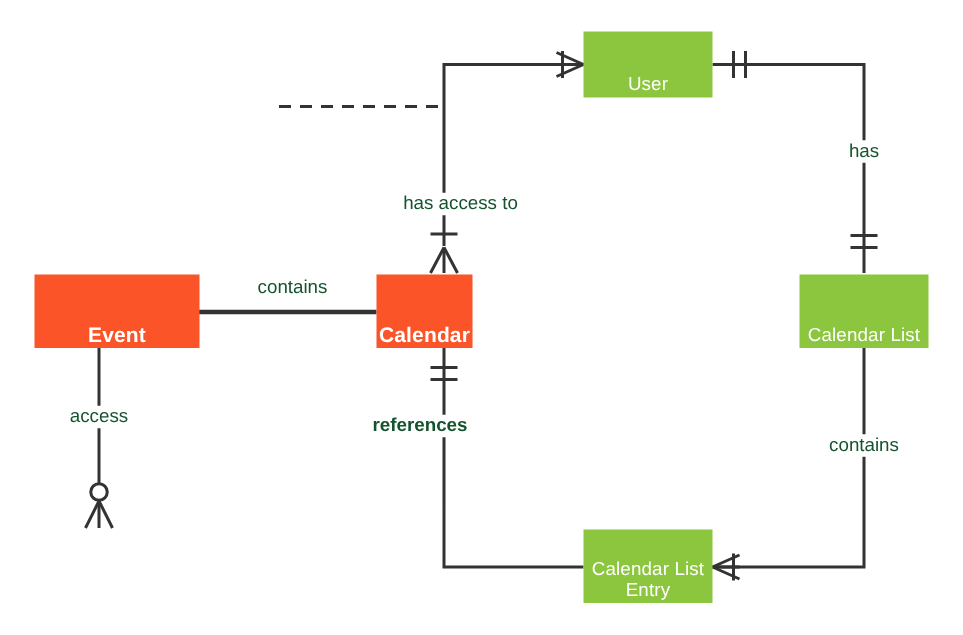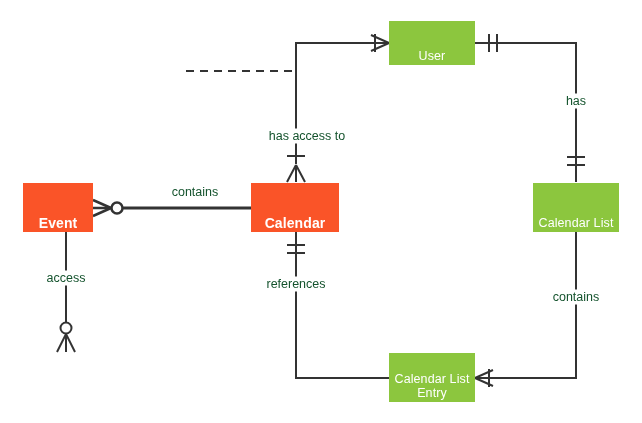--- a/index.html
+++ b/index.html
@@ -130,25 +130,25 @@
       </g>
 
     </g>
   </svg>
 
 
   <div class="entity green" style="left:389px; top:21px; width:86px; height:44px;">
     <span class="entity-label">User</span>
   </div>
 
-  <div class="entity orange" style="left:23px; top:183px; width:70px; height:49px;">
+  <div class="entity orange" style="left:23px; top:183px; width:110px; height:49px;">
     <span class="entity-label">Event</span>
   </div>
 
-  <div class="entity orange" style="left:251px; top:183px; width:88px; height:49px;">
+  <div class="entity orange" style="left:251px; top:183px; width:64px; height:49px;">
     <span class="entity-label">Calendar</span>
   </div>
 
   <div class="entity green" style="left:533px; top:183px; width:86px; height:49px;">
     <span class="entity-label">Calendar List</span>
   </div>
 
 
   <div class="entity green" style="left:389px; top:353px; width:86px; height:49px;">
     <span class="entity-label">Calendar List
@@ -158,15 +158,15 @@
   <div class="edge-label" style="left:296px; top:136px;margin-left:11px;">has access to</div>
 
   <div class="edge-label" style="left:195px; top:192px;">contains</div>
 
   <div class="edge-label" style="left:66px; top:278px;">access</div>
 
   <div class="edge-label" style="left:576px; top:101px;">has</div>
 
   <div class="edge-label" style="left:576px; top:297px;">contains</div>
 
-  <div class="edge-label" style="left:296px; top:284px;">references</div>
+  <div class="edge-label" style="left:280px; top:284px;font-weight:bold;">references</div>
 
 </div>
 
 </body></html>

